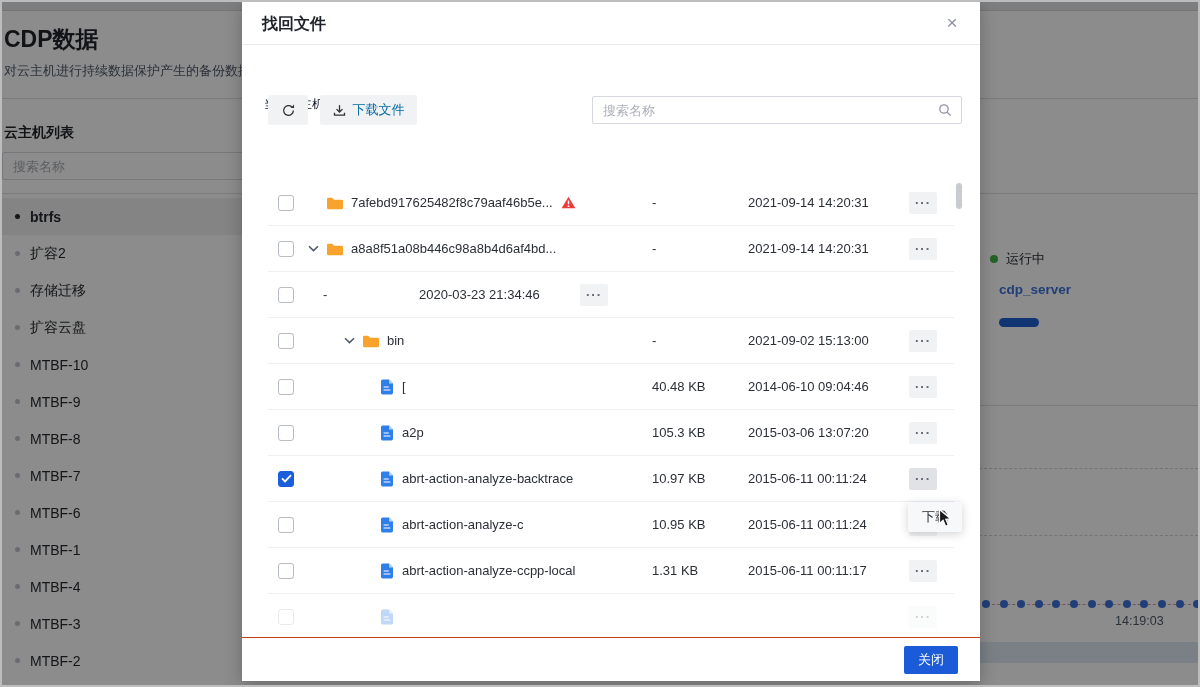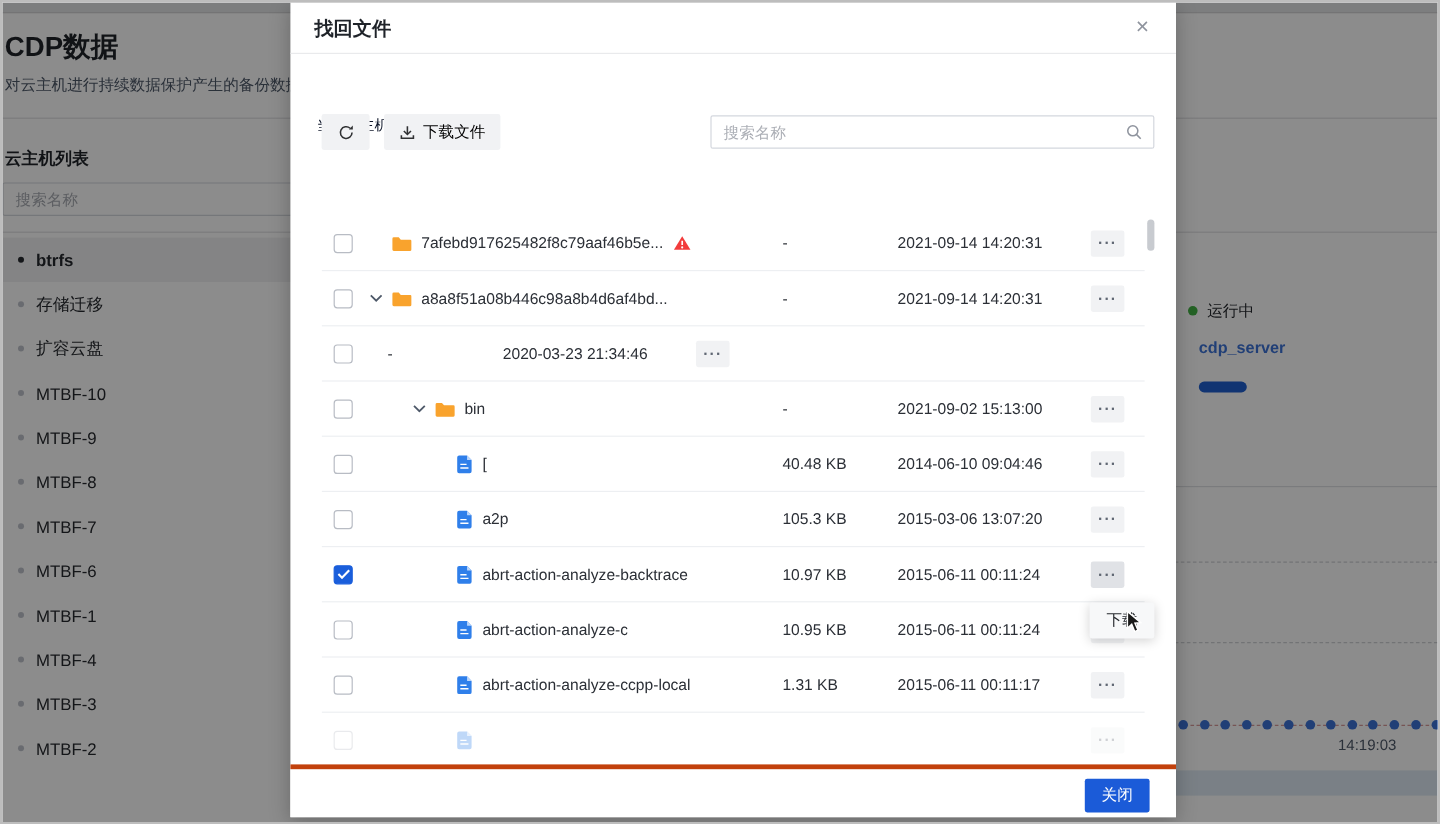--- a/index.html
+++ b/index.html
@@ -38,21 +38,21 @@
 
   .overlay { position:absolute; inset:0; background:rgba(0,0,0,0.45); z-index:5; }
 
   
   .modal { position:absolute; left:240px; top:0; width:738px; height:679px; background:#ffffff; z-index:10; box-shadow:0 4px 16px rgba(0,0,0,.25); }
   .modal-header { position:relative; height:43px; border-bottom:1px solid #e9eaec; }
   .modal-title { position:absolute; left:20px; top:12px; font-size:16px; font-weight:700; color:#1f2329; }
   .modal-close { position:absolute; right:16px; top:9px; width:24px; height:24px; border:none; background:none; font-size:19px; color:#8f949e; cursor:pointer; line-height:24px; text-align:center; }
   .current-host { position:absolute; left:22px; top:66px; font-size:12px; color:#0f172a;margin-top:28px; }
   .toolbar { position:absolute; left:26px; right:18px; top:93px; height:30px; }
-  .tool-btn { height:30px; border:none; border-radius:2px; background:#f1f2f4; color:#000000; font-size:13px; cursor:pointer; display:inline-flex; align-items:center; justify-content:center; vertical-align:top; font-family:inherit; }
+  .tool-btn { height:30px; border:none; border-radius:2px; background:#f1f2f4; color:#0369a1; font-size:13px; cursor:pointer; display:inline-flex; align-items:center; justify-content:center; vertical-align:top; font-family:inherit; }
   .btn-refresh { width:40px; }
   .btn-download { margin-left:8px; padding:0 13px; }
   .btn-download .dl-icon { margin-right:6px; display:inline-flex; }
   .search-wrap { position:absolute; right:0; top:1px; width:370px; height:28px; }
   .search-input { width:100%; height:100%; border:1px solid #d4d7de; border-radius:2px; font-size:13px; color:#26292e; padding:0 30px 0 10px; outline:none; font-family:inherit; }
   .search-input::placeholder { color:#abaeb5; }
   .search-icon { position:absolute; right:9px; top:6px; }
 
   .table-head { position:absolute; left:26px; top:136px; width:686px; height:42px; display:flex; align-items:center; border-bottom:1px solid #e6e8eb; font-size:13px; font-weight:700; color:#26292e; }
   .table-body { position:absolute; left:26px; top:178px; width:686px; height:457px; overflow:hidden; }
@@ -76,39 +76,43 @@
   .fname { white-space:nowrap; overflow:hidden; text-overflow:ellipsis; }
   .warn { margin-left:8px; display:flex; flex:none; }
   .more-btn { width:28px; height:22px; border:none; border-radius:2px; background:#f1f2f4; color:#5f6672; font-size:13px; font-weight:700; letter-spacing:1px; cursor:pointer; line-height:20px; }
   .more-btn.active { background:#e0e2e6; }
 
   .scroll-thumb { position:absolute; left:714px; top:181px; width:6px; height:26px; border-radius:3px; background:#c8cbd0; cursor:pointer; }
 
   .action-menu { position:absolute; left:666px; top:500px; width:54px; height:30px; background:#f7f8f9; border-radius:2px; box-shadow:0 2px 10px rgba(0,0,0,.18); display:flex; align-items:center; justify-content:center; font-size:13px; color:#26292e; cursor:pointer; z-index:12; }
   .cursor-icon { position:absolute; left:696px; top:506px; z-index:13; }
 
-  .modal-footer { position:absolute; left:0; right:0; bottom:0; height:44px; border-top:4px solid #c2410c; background:#fff; }
+  .modal-footer { position:absolute; left:0; right:0; bottom:0; height:44px; border-top:1px solid #c2410c; background:#fff; }
   .btn-close-primary { position:absolute; right:22px; top:8px; height:28px; padding:0 14px; background:#1b5bd8; color:#ffffff; border:none; border-radius:2px; font-size:13px; cursor:pointer; font-family:inherit; }
 </style>
 </head>
 <body>
 
 <div class="page">
 
   <div class="topbar"></div>
   <div class="bg-title">CDP数据</div>
   <div class="bg-desc">对云主机进行持续数据保护产生的备份数据，存放</div>
   <div class="divider-h d1"></div>
   <div class="bg-section-title">云主机列表</div>
   <input class="bg-search" placeholder="搜索名称" style="">
   <div class="divider-h d2"></div>
   <ul class="host-list">
       <li class="host-item selected">
         <span class="bullet"></span>
         <span>btrfs</span>
+      </li>
+      <li class="host-item">
+        <span class="bullet"></span>
+        <span>扩容2</span>
       </li>
       <li class="host-item">
         <span class="bullet"></span>
         <span>存储迁移</span>
       </li>
       <li class="host-item">
         <span class="bullet"></span>
         <span>扩容云盘</span>
       </li>
       <li class="host-item">

